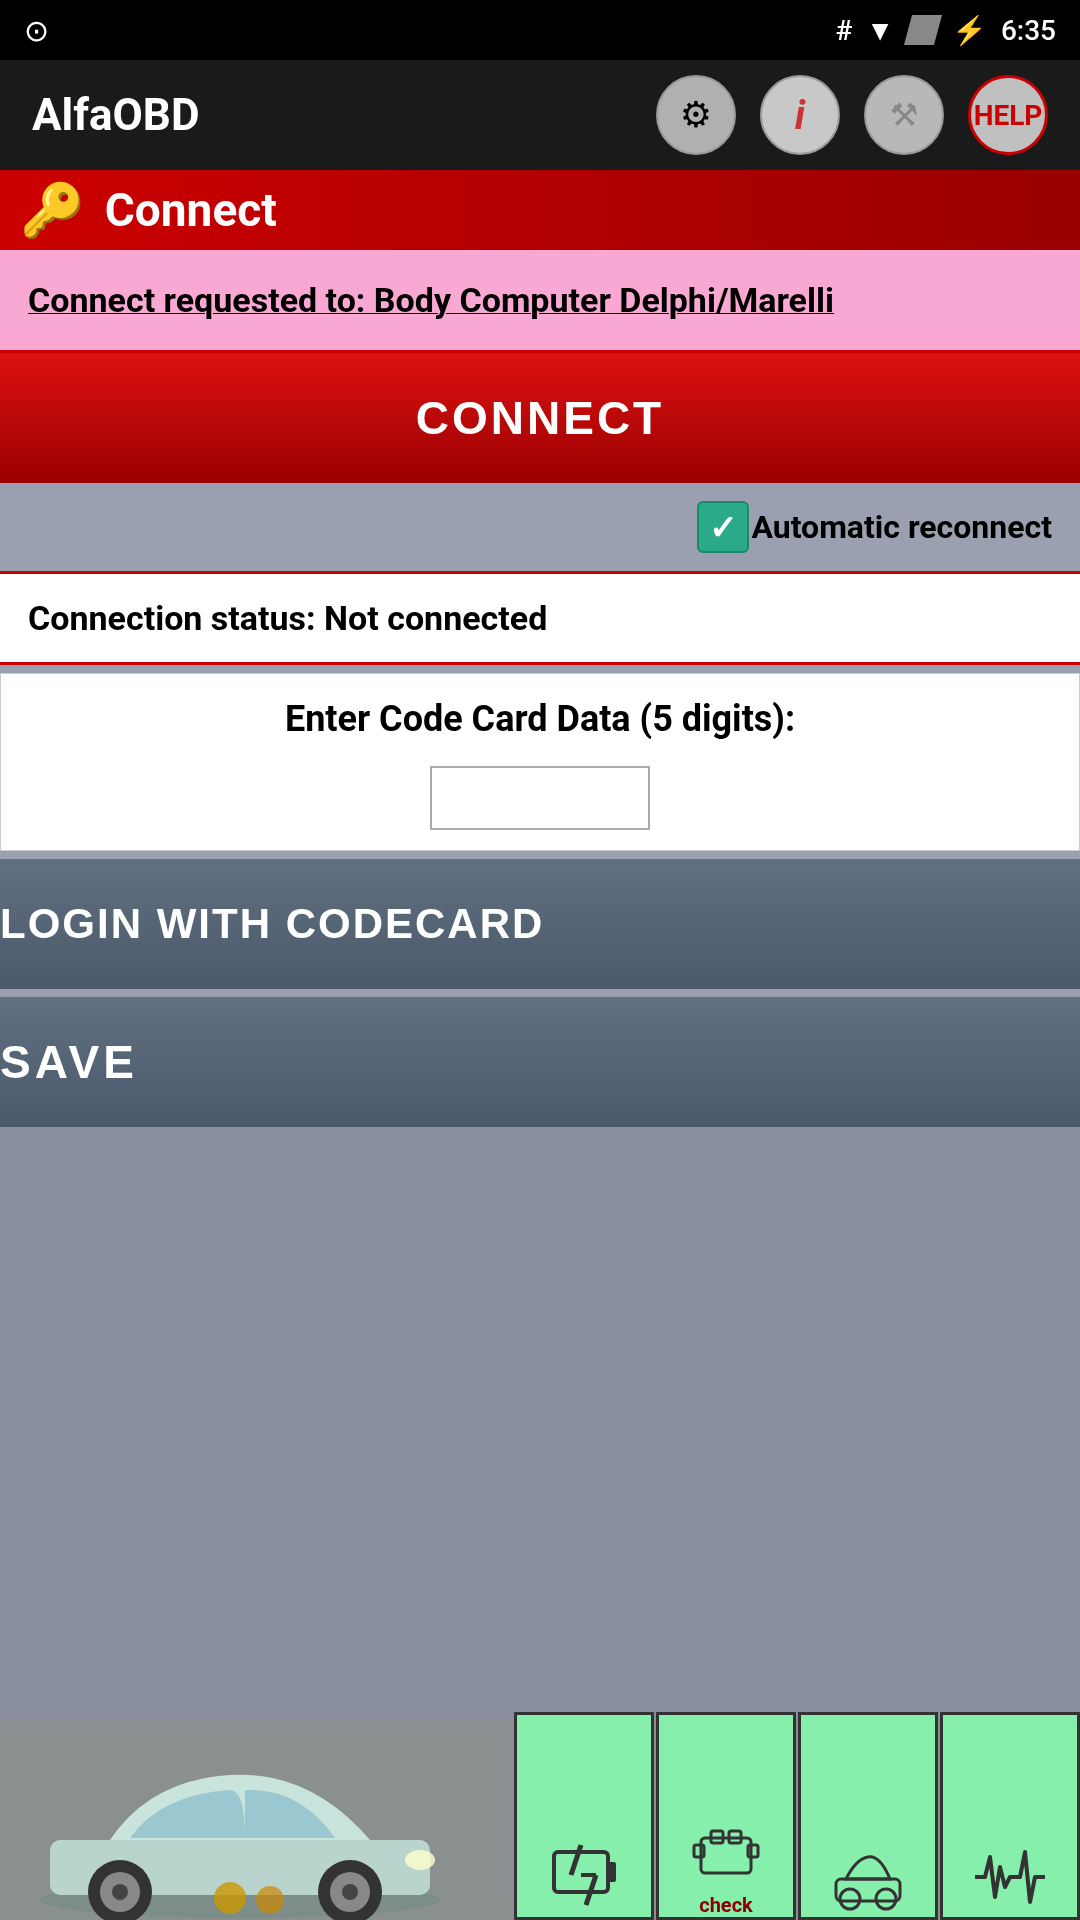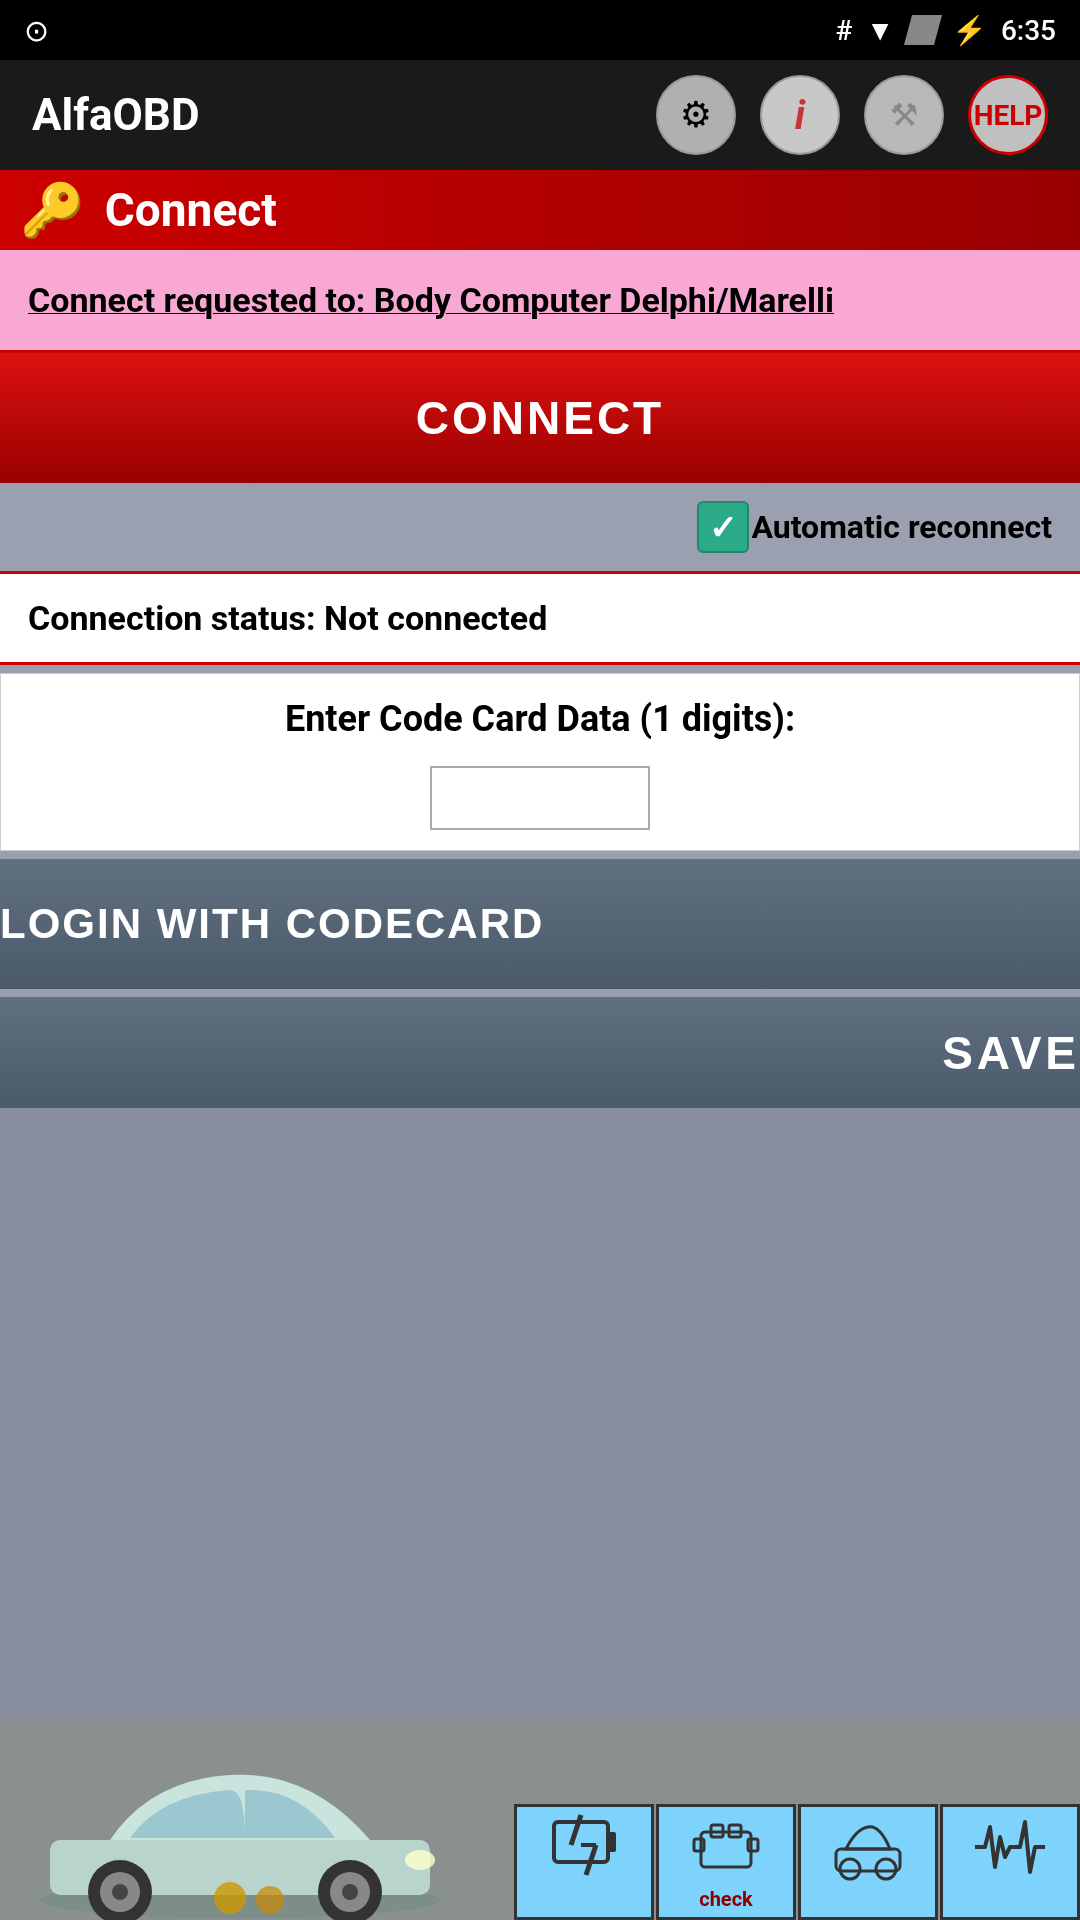--- a/index.html
+++ b/index.html
@@ -229,31 +229,31 @@
       cursor: pointer;
       display: flex;
       align-items: center;
       justify-content: flex-start;
       margin-top: 8px;
     }
 
     
     .save-button {
       width: 100%;
-      height: 111px;
+      height: 130px;
       background: linear-gradient(to bottom, #607080, #4a5a6a);
       border: none;
       color: #fff;
       font-size: 46px;
       font-weight: bold;
       letter-spacing: 4px;
       cursor: pointer;
       display: flex;
       align-items: center;
-      justify-content: flex-end;
+      justify-content: flex-start;
       margin-top: 8px;
     }
 
     
     .bottom-area {
       position: absolute;
       bottom: 0;
       width: 100%;
       height: 200px;
       background: #8a9090;
@@ -281,27 +281,27 @@
     .bottom-icons {
       position: absolute;
       right: 0;
       bottom: 0;
       display: flex;
       align-items: flex-end;
     }
 
     .bottom-icon-box {
       width: 140px;
-      height: 116px;
+      height: 208px;
       border: 3px solid #333;
-      background: #7dd3fc;
+      background: #86efac;
       display: flex;
       flex-direction: column;
       align-items: center;
-      justify-content: flex-start;
+      justify-content: flex-end;
       cursor: pointer;
       margin-left: 2px;
       font-size: 22px;
     }
 
     .bottom-icon-box svg {
       width: 80px;
       height: 80px;
     }
 
@@ -356,21 +356,21 @@
   <div class="reconnect-row">
     <div class="checkbox-checked"></div>
     <span class="reconnect-label">Automatic reconnect</span>
   </div>
 
   <div class="status-box">
     <span class="status-text">Connection status: Not connected</span>
   </div>
 
   <div class="code-card-section">
-    <div class="code-card-label">Enter Code Card Data (1 digits):</div>
+    <div class="code-card-label">Enter Code Card Data (5 digits):</div>
     <div class="code-input-row">
       <input class="code-input" type="text" maxlength="5" style="">
     </div>
   </div>
 
   <button class="login-button">
     <span>LOGIN WITH CODECARD</span>
   </button>
 
   <button class="save-button">

